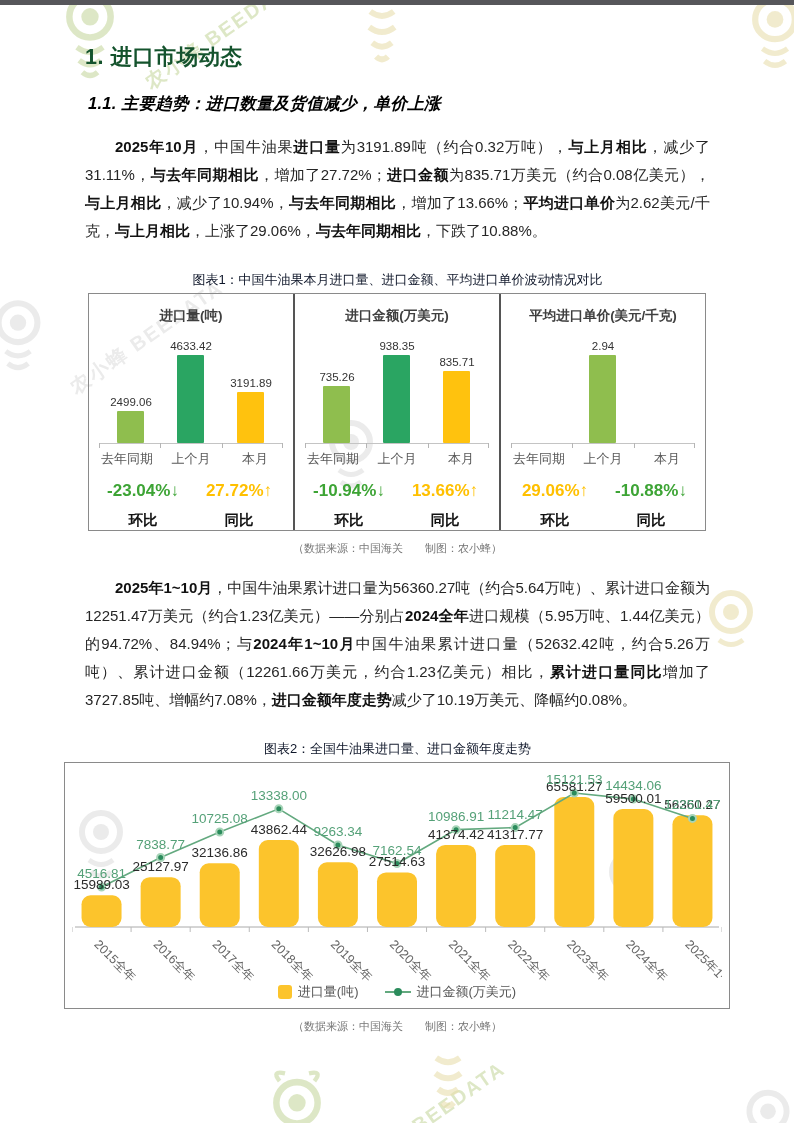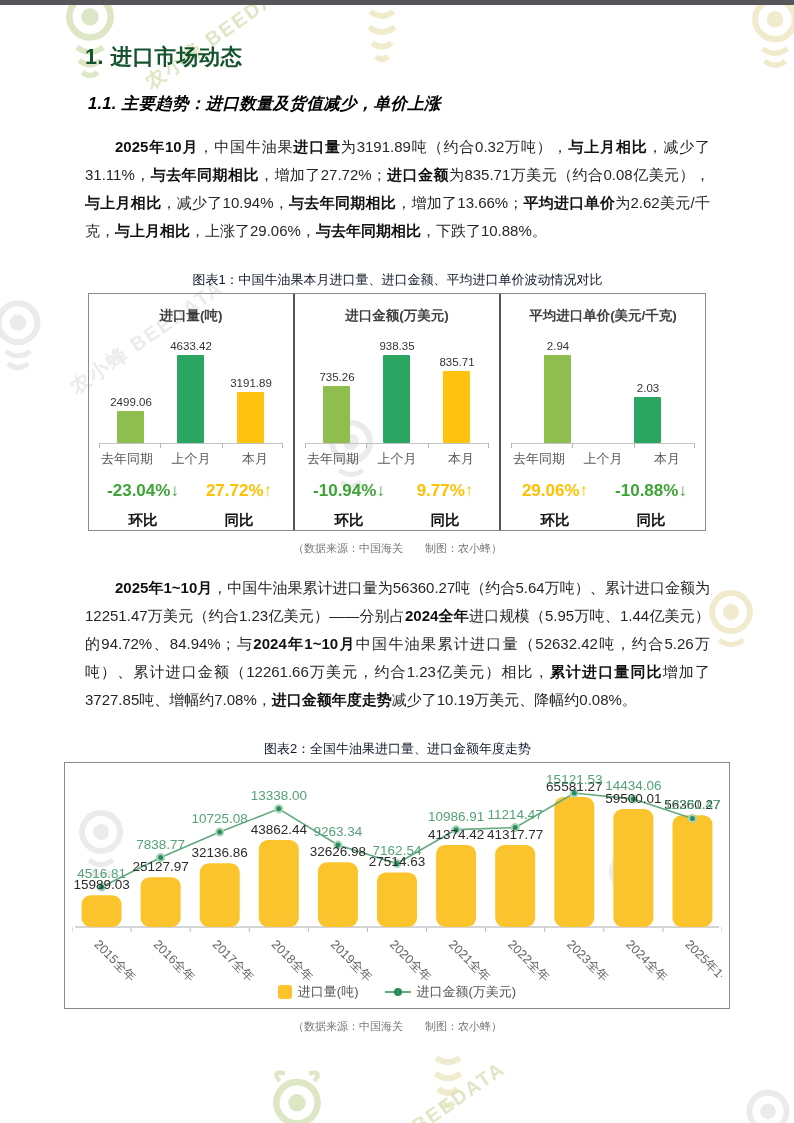--- a/index.html
+++ b/index.html
@@ -206,38 +206,34 @@
             <span class="tick"></span>
             <span class="tick"></span>
           </div>
         <div class="c1-cats">
           <span>去年同期</span>
           <span>上个月</span>
           <span>本月</span>
         </div>
         <div class="c1-pcts">
           <span class="pct pct-mom down">-10.94%↓</span>
-          <span class="pct pct-yoy up">9.77%↑</span>
+          <span class="pct pct-yoy up">13.66%↑</span>
         </div>
         <div class="c1-foot">
           <span>环比</span>
           <span>同比</span>
         </div>
       </div>
 
       <div class="c1-panel">
         <div class="c1-title">平均进口单价(美元/千克)</div>
         <div class="c1-plot">
           <div class="c1-col">
             <div class="c1-val">2.94</div>
             <div class="c1-bar" style="height: 88px; background: rgb(143, 190, 78);"></div>
-          </div>
-          <div class="c1-col">
-            <div class="c1-val">2.03</div>
-            <div class="c1-bar" style="height: 46px; background: rgb(42, 165, 98);"></div>
           </div>
         </div>
         <div class="c1-axis">
             <span class="tick"></span>
             <span class="tick"></span>
             <span class="tick"></span>
             <span class="tick"></span>
           </div>
         <div class="c1-cats">
           <span>去年同期</span>

